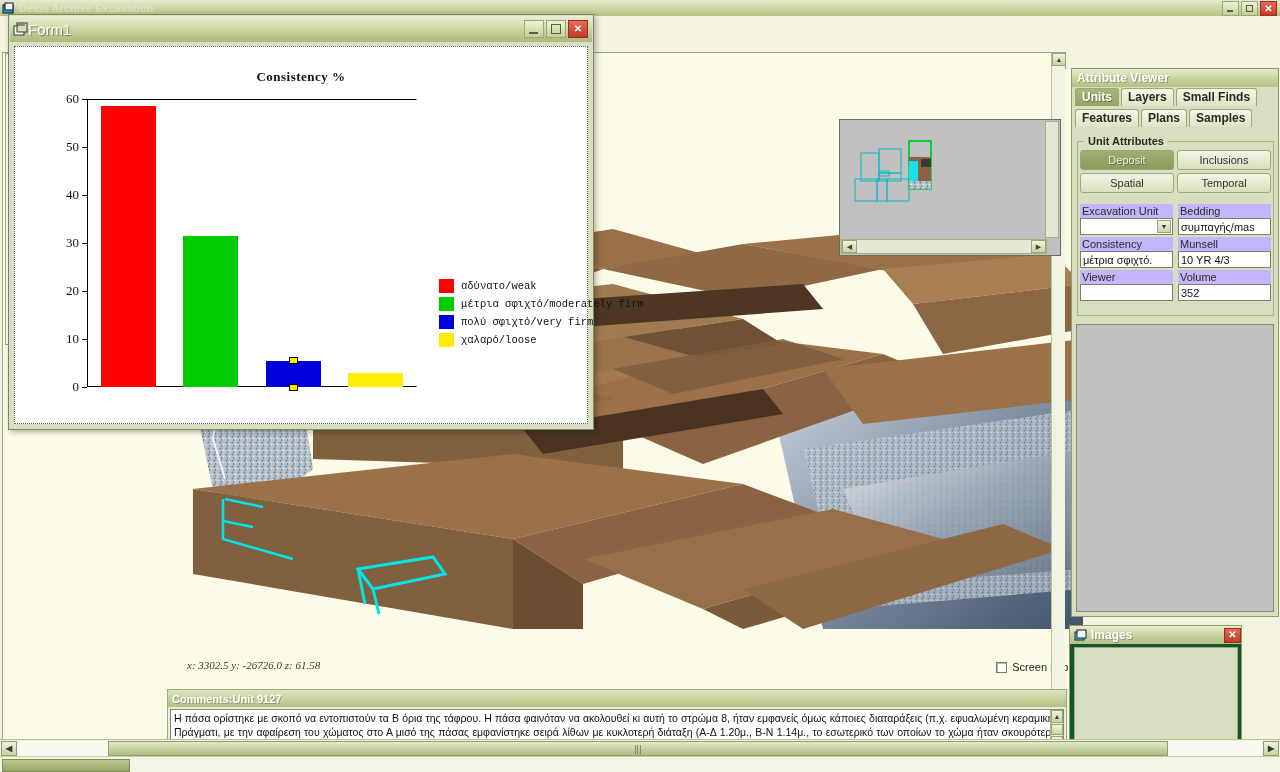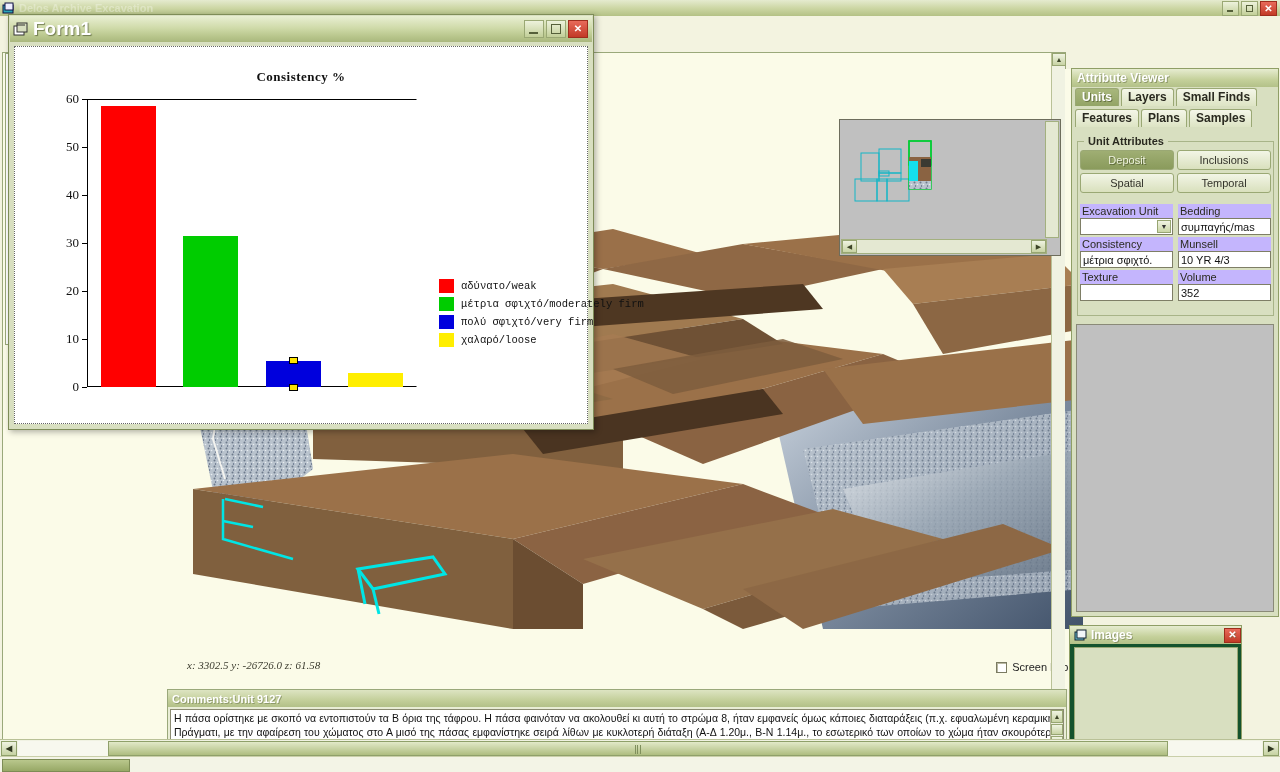--- a/index.html
+++ b/index.html
@@ -238,21 +238,21 @@
     border:1px solid #7e8c58;
     background:#d8dfc0;
     box-shadow: 2px 2px 6px rgba(0,0,0,.30);
   }
   #form1-title {
     position:absolute; left:1px; top:1px; right:1px; height:26px;
     background: linear-gradient(to bottom,#e9efd3 0%, #d0dbaa 45%, #b7c58b 80%, #aab77e 100%);
     display:flex; align-items:center; padding:0 3px;
   }
   #form1-title .t {
-    color:#ffffff; font-weight:bold; font-size:19px; margin-left:5px;
+    color:#ffffff; font-weight:normal; font-size:15px; 
     text-shadow: 1px 1px 1px rgba(80,90,50,.7);
   }
   #form1-ctrls { position:absolute; right:4px; top:4px; display:flex; }
   #form1-ctrls .winbtn { width:20px; height:18px; }
   #form1-client {
     position:absolute; left:5px; top:31px; right:5px; bottom:5px;
     background:#ffffff; border:1px dotted #666;
   }
 
   
@@ -613,21 +613,21 @@
                   <span>μέτρια σφιχτό.</span>
                 </div>
               </div>
               <div>
                 <div class="fld-label">Munsell</div>
                 <div class="fld-input">
                   <span>10 YR 4/3</span>
                 </div>
               </div>
               <div>
-                <div class="fld-label">Texture</div>
+                <div class="fld-label">Viewer</div>
                 <div class="fld-input">
                   <span></span>
                 </div>
               </div>
               <div>
                 <div class="fld-label">Volume</div>
                 <div class="fld-input">
                   <span>352</span>
                 </div>
               </div>

